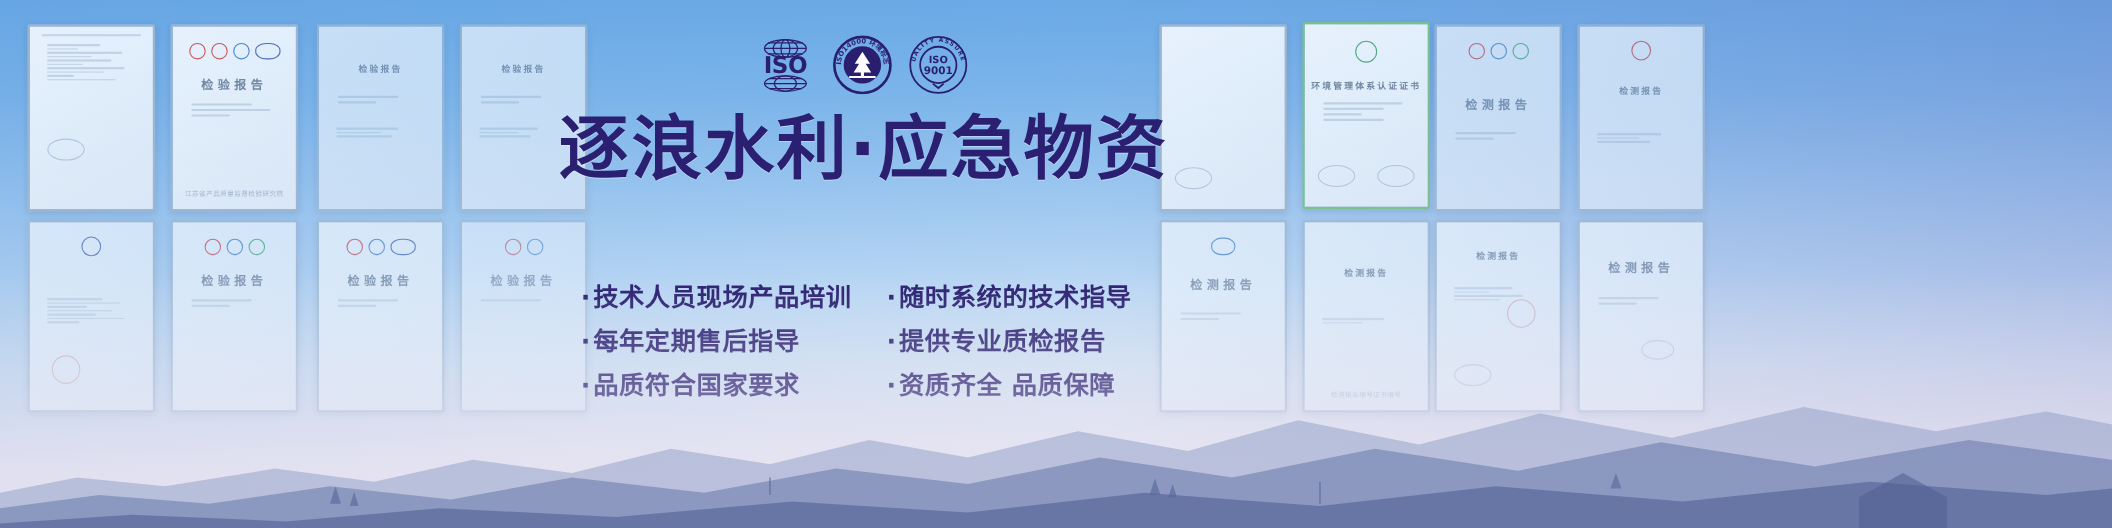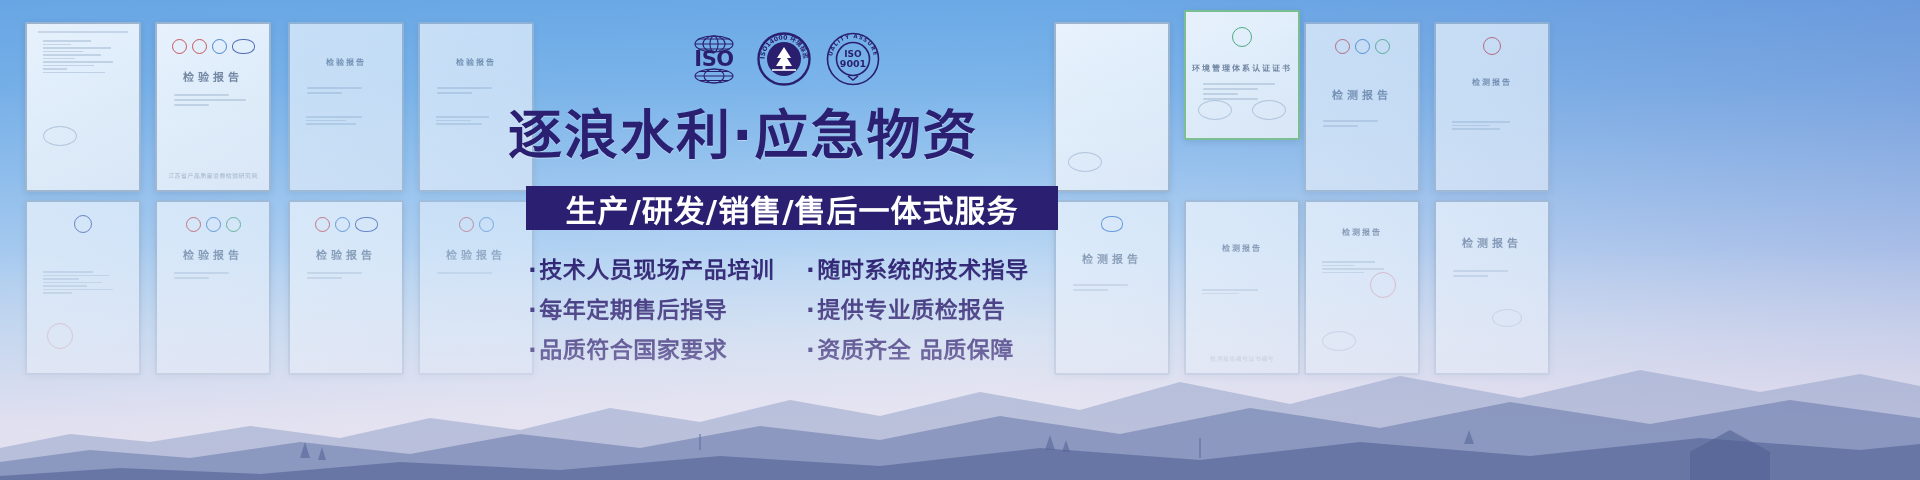--- a/index.html
+++ b/index.html
@@ -111,21 +111,21 @@
     position:absolute; left:686px; top:30px;
     width:194px; height:58px;
     display:flex; align-items:center; justify-content:space-between;
   }
   .iso-mark { color:#2a1f6e; }
 
   
   .title {
     position:absolute; left:508px; top:96px;
     width:560px; height:80px;
-    font-size:54px; line-height:80px;
+    font-size:64px; line-height:80px;
     font-weight:700; color:#2a1f70;
     letter-spacing:2px;
     white-space:nowrap;
     font-family:"DejaVu Sans","Liberation Sans",sans-serif;
     text-shadow:0 1px 0 rgba(255,255,255,.35);
   }
 
   
   .subbar {
     position:absolute; left:526px; top:186px;
@@ -227,21 +227,21 @@
           <div class="bl" style="width:44%"></div>
           <div class="bl" style="width:58%"></div>
       </div>
     </div>
   </div>
 
   <div class="cert" style="left:1054px; top:22px; width:116px; height:170px;">
     <div class="seal" style="left:12px; right:auto; bottom:18px;"></div>
   </div>
 
-  <div class="cert green-bar" style="left:1184px; top:10px; width:116px; height:130px;">
+  <div class="cert green-bar" style="left:1184px; top:20px; width:116px; height:170px;">
     <div class="inner">
       <div class="cert-logos" style="height:22px">
         <span class="lg g" style="width:20px;height:20px"></span>
       </div>
       <div class="cert-title sm">环境管理体系认证证书</div>
       <div class="lines">
           <div class="ln l"></div>
           <div class="ln m"></div>
           <div class="ln s"></div>
           <div class="ln m"></div>
@@ -427,23 +427,20 @@
       <path id="arcQ" d="M6 27a21 21 0 0 1 42 0" fill="none"></path>
       <text font-family="DejaVu Sans, sans-serif" font-size="5.4" font-weight="700" fill="#2a1f6e" letter-spacing="1">
         <textPath href="#arcQ" startOffset="50%" text-anchor="middle">QUALITY ASSURED</textPath>
       </text>
       <path d="M22 44l5 4 5-4" fill="none" stroke="#2a1f6e" stroke-width="1.6"></path>
     </svg>
   </div>
 
   <div class="title">逐浪水利·应急物资</div>
 
-  <div class="subbar">
-    <span>生产/研发/销售/售后一体式服务</span>
-  </div>
 
   <div class="features">
     <div class="feat"><span class="dot">·</span><span>技术人员现场产品培训</span></div>
     <div class="feat"><span class="dot">·</span><span>随时系统的技术指导</span></div>
     <div class="feat"><span class="dot">·</span><span>每年定期售后指导</span></div>
     <div class="feat"><span class="dot">·</span><span>提供专业质检报告</span></div>
     <div class="feat"><span class="dot">·</span><span>品质符合国家要求</span></div>
     <div class="feat"><span class="dot">·</span><span>资质齐全 品质保障</span></div>
   </div>
 

